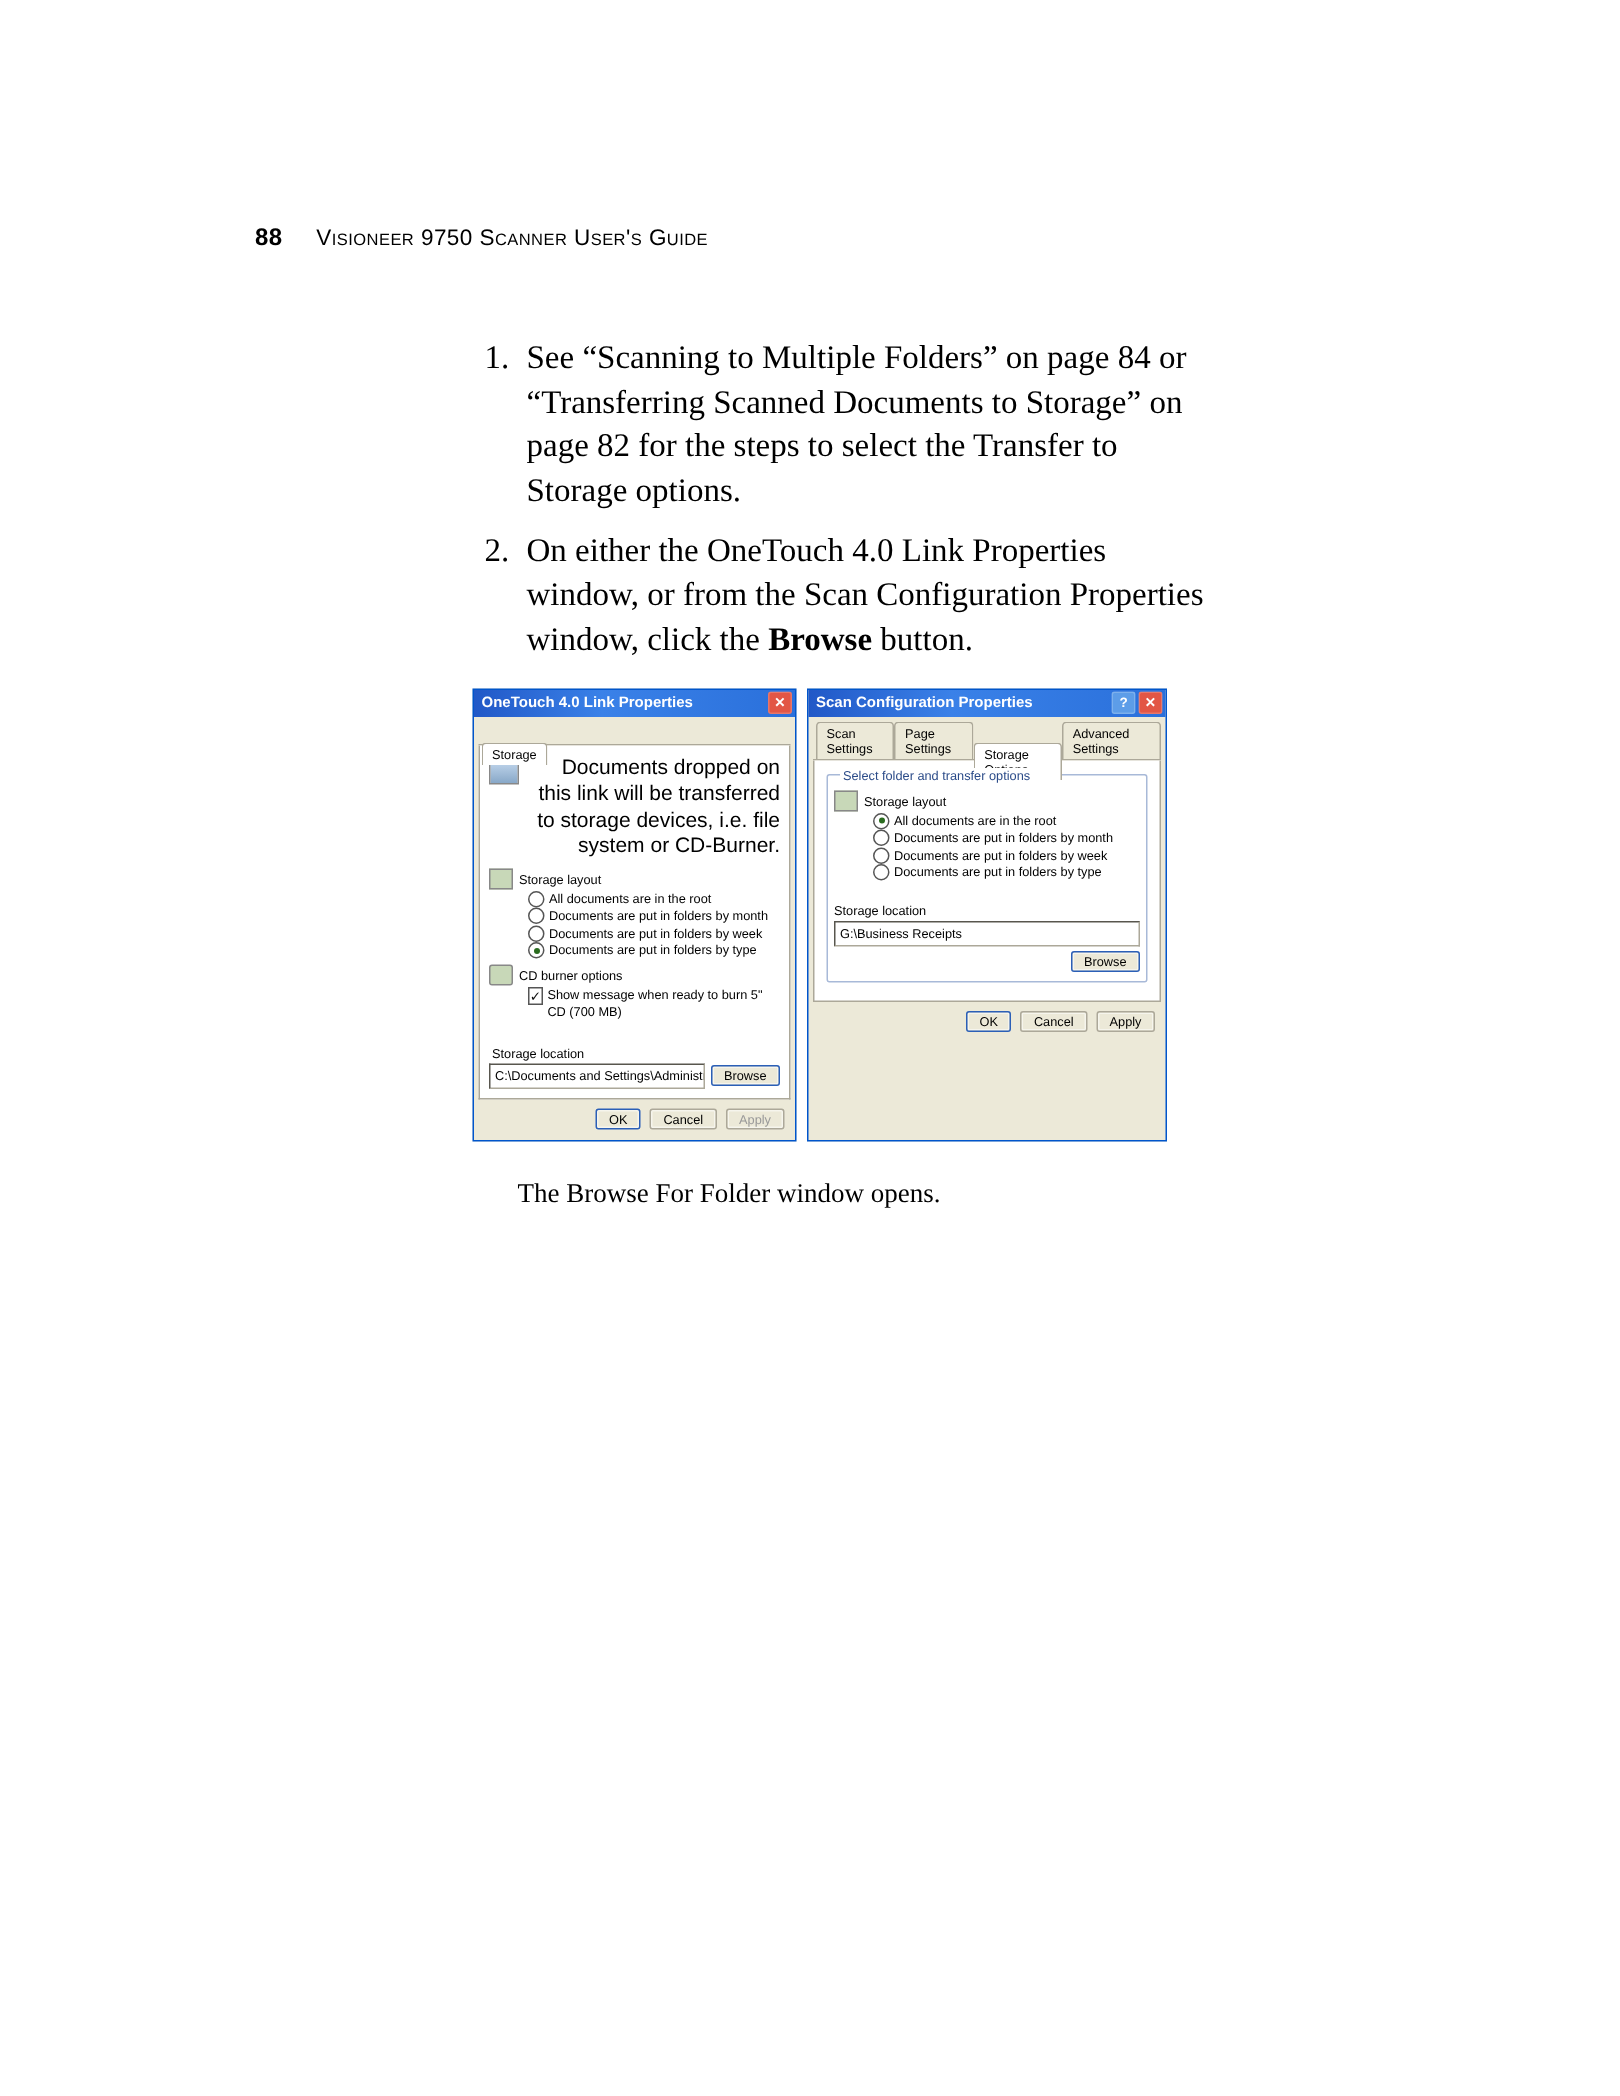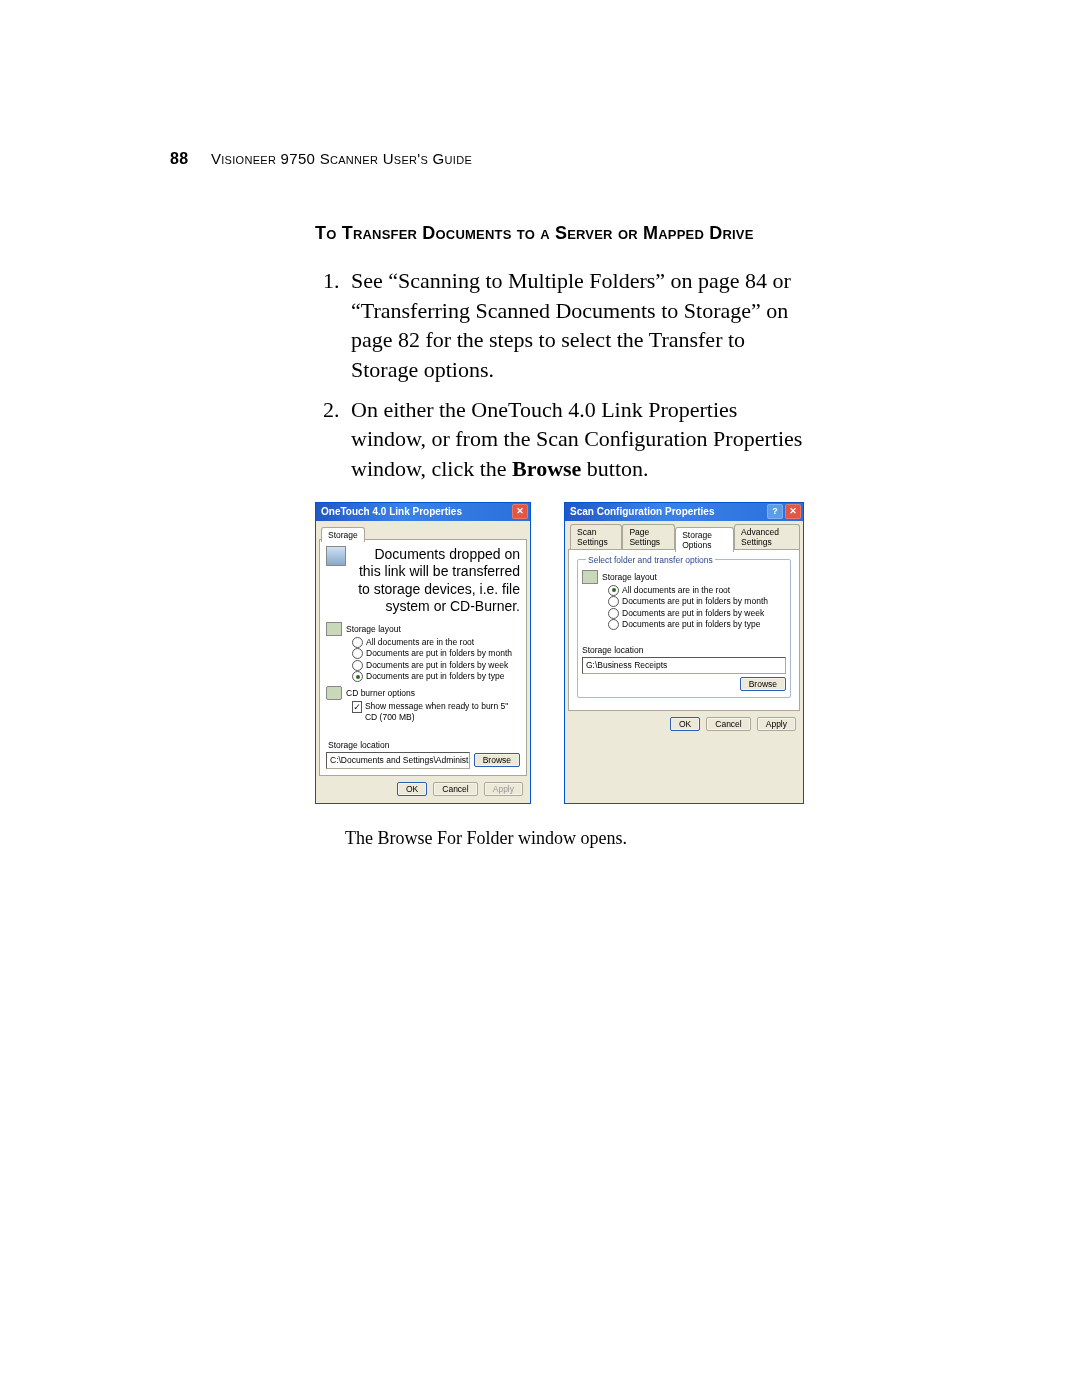--- a/index.html
+++ b/index.html
@@ -48,21 +48,21 @@
     line-height: 1.35;
     padding-left: 30px;
     margin: 4px 0 18px 0;
   }
   ol.steps li {
     margin-bottom: 10px;
     padding-left: 6px;
   }
   .figrow {
     display: flex;
-    gap: 33px;
+    gap: 7px;
     margin-top: 10px;
     margin-bottom: 24px;
   }
   
   .dlg {
     font-family: Tahoma, Arial, sans-serif;
     font-size: 9px;
     background: #ece9d8;
     border: 1px solid #0055cc;
   }
@@ -99,21 +99,21 @@
     border-bottom: none;
     border-top-left-radius: 3px;
     border-top-right-radius: 3px;
     padding: 2px 6px;
     font-size: 8.5px;
     position: relative;
   }
   .tab.active {
     background: #fff;
     position: relative;
-    top: 3px;
+    top: 14px;
   }
   .panel {
     background: #fff;
     border: 1px solid #aca899;
     border-top: none;
     padding: 6px 6px 6px 6px;
     min-height: 120px;
   }
   .desc-row { display: flex; gap: 6px; align-items: flex-start; margin-bottom: 6px; }
   .ic16 {
@@ -214,21 +214,20 @@
 </head>
 <body>
 
 <div class="page">
   <div class="header-line">
     <span class="pg-num">88</span>
     <span class="sc">Visioneer 9750 Scanner User's Guide</span>
   </div>
 
   <div class="content">
-    <div class="section-title">To Transfer Documents to a Server or Mapped Drive</div>
 
 
     <ol class="steps">
       <li>See “Scanning to Multiple Folders” on page 84 or “Transferring Scanned Documents to Storage” on page 82 for the steps to select the Transfer to Storage options.</li>
       <li>
         <span>On either the OneTouch 4.0 Link Properties window, or from the Scan Configuration Properties window, click the </span><b>Browse</b><span> button.</span>
       </li>
     </ol>
 
     <div class="figrow">

